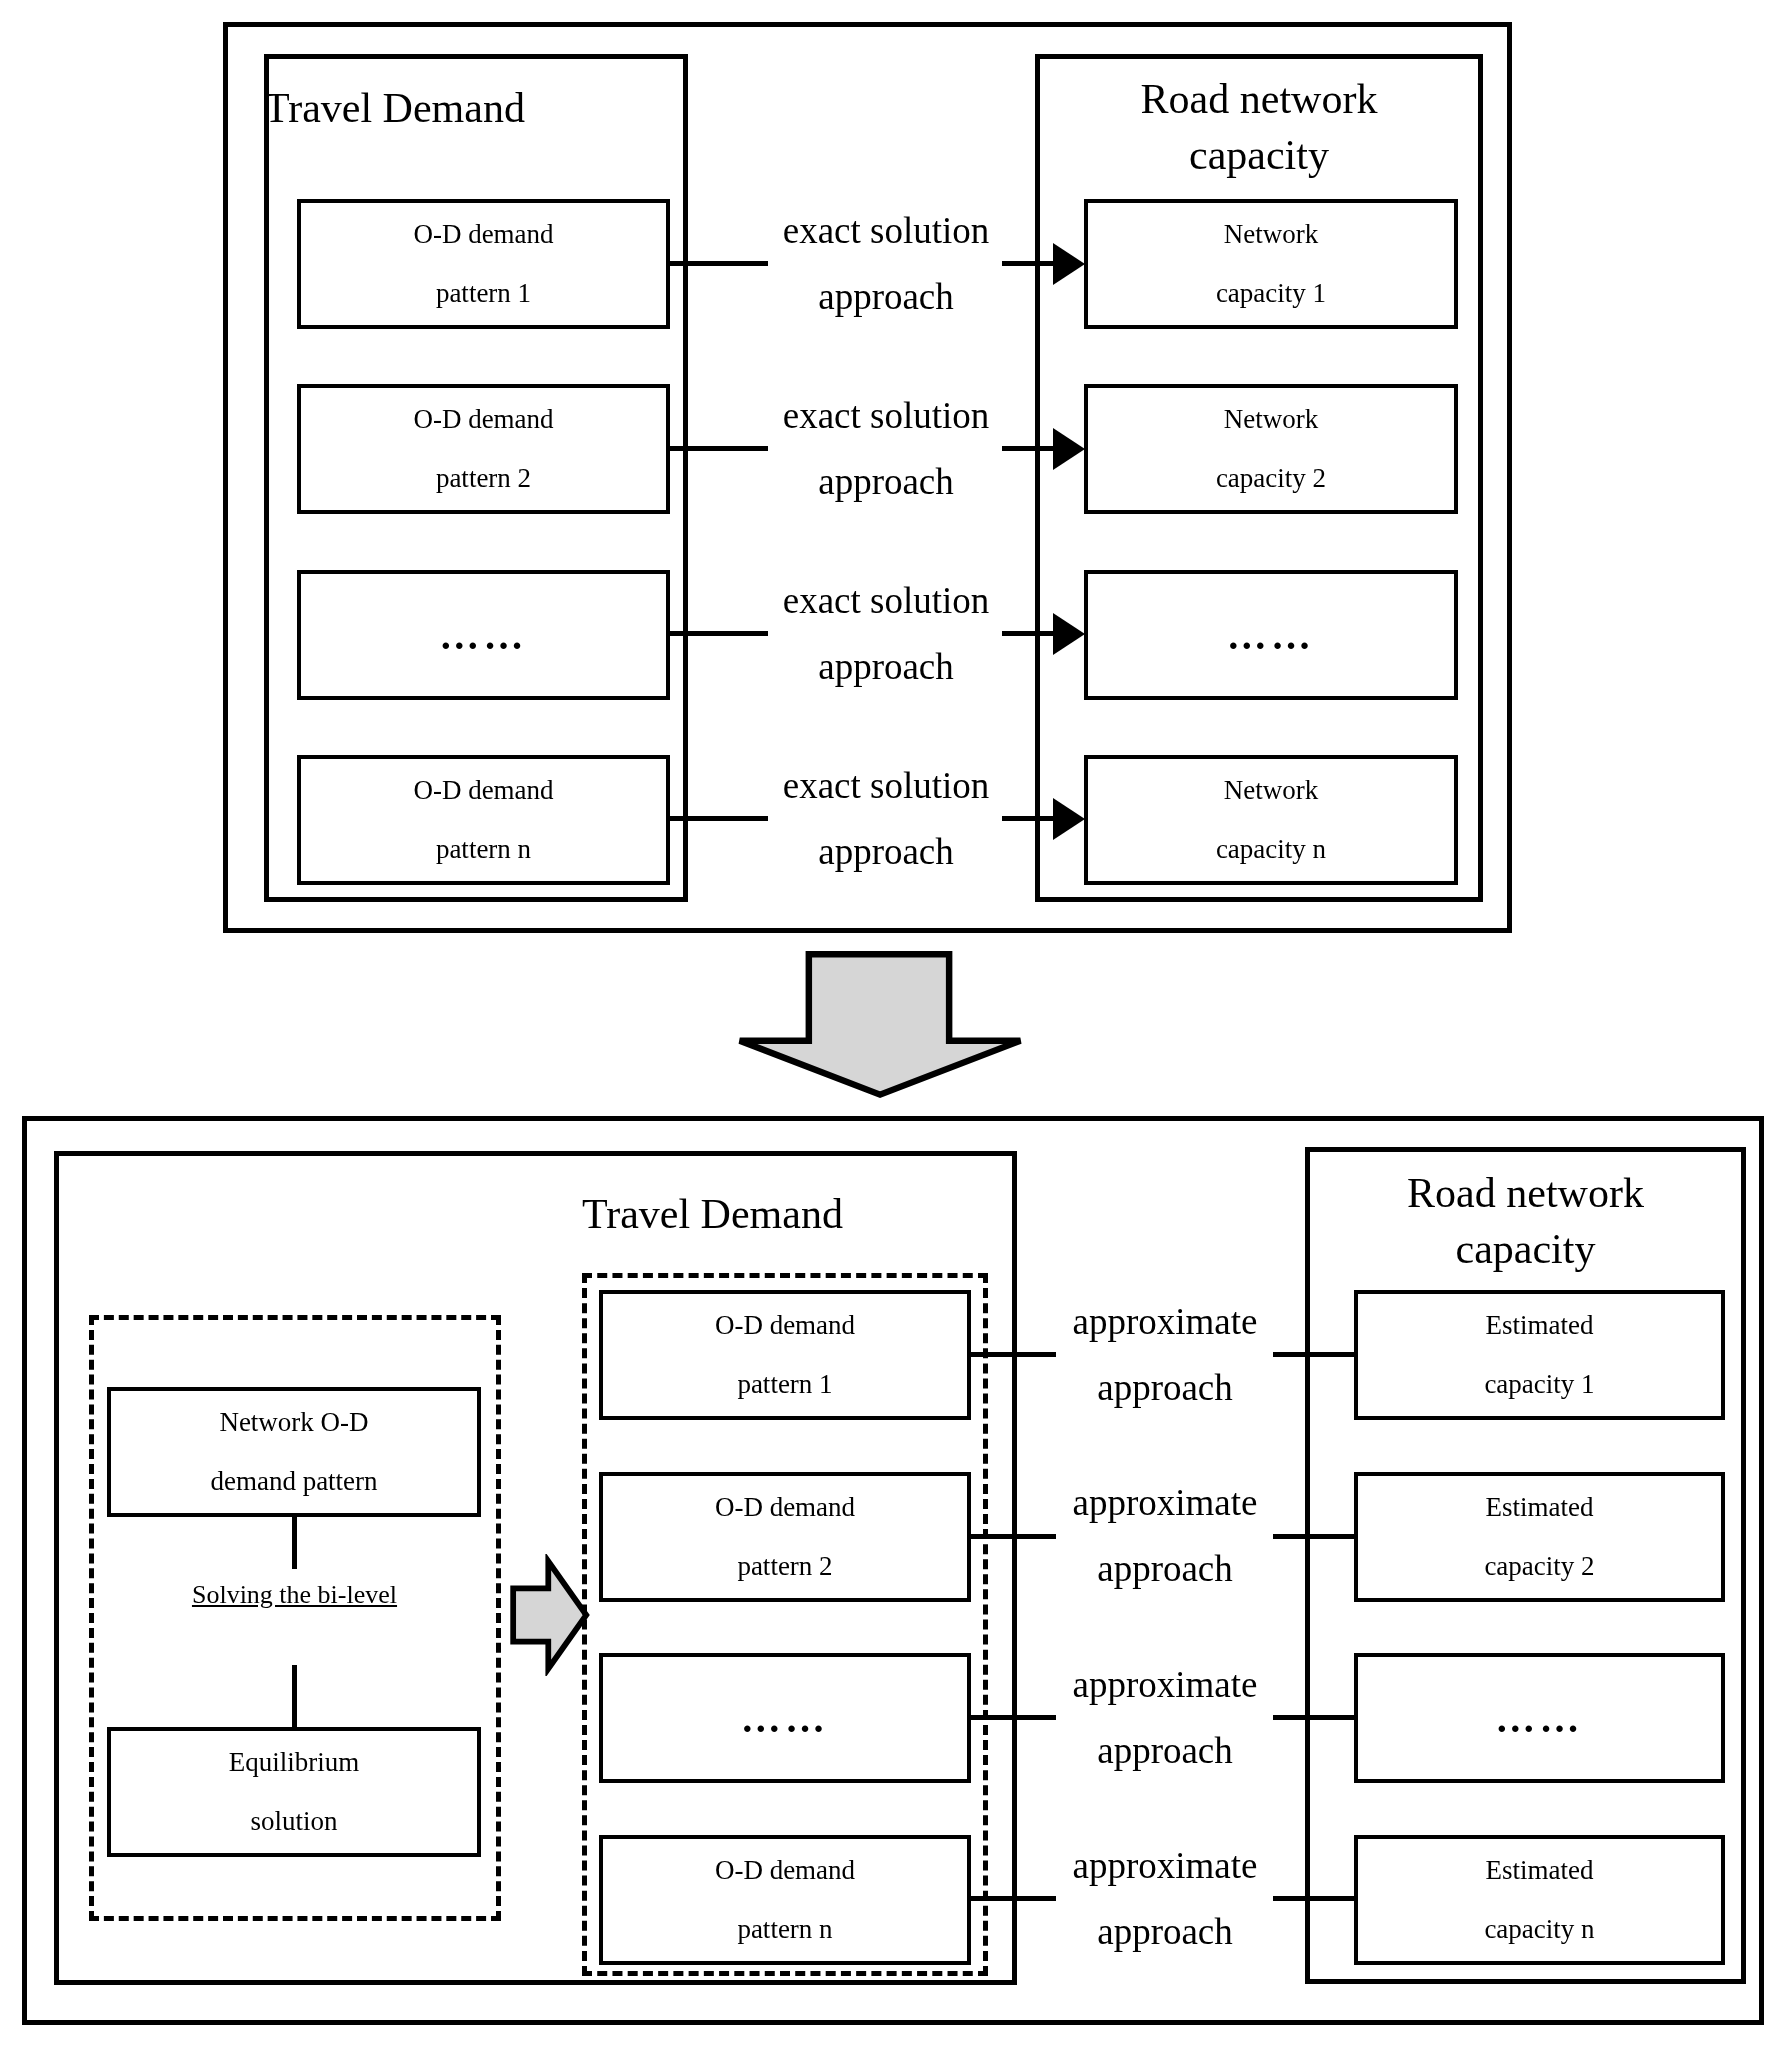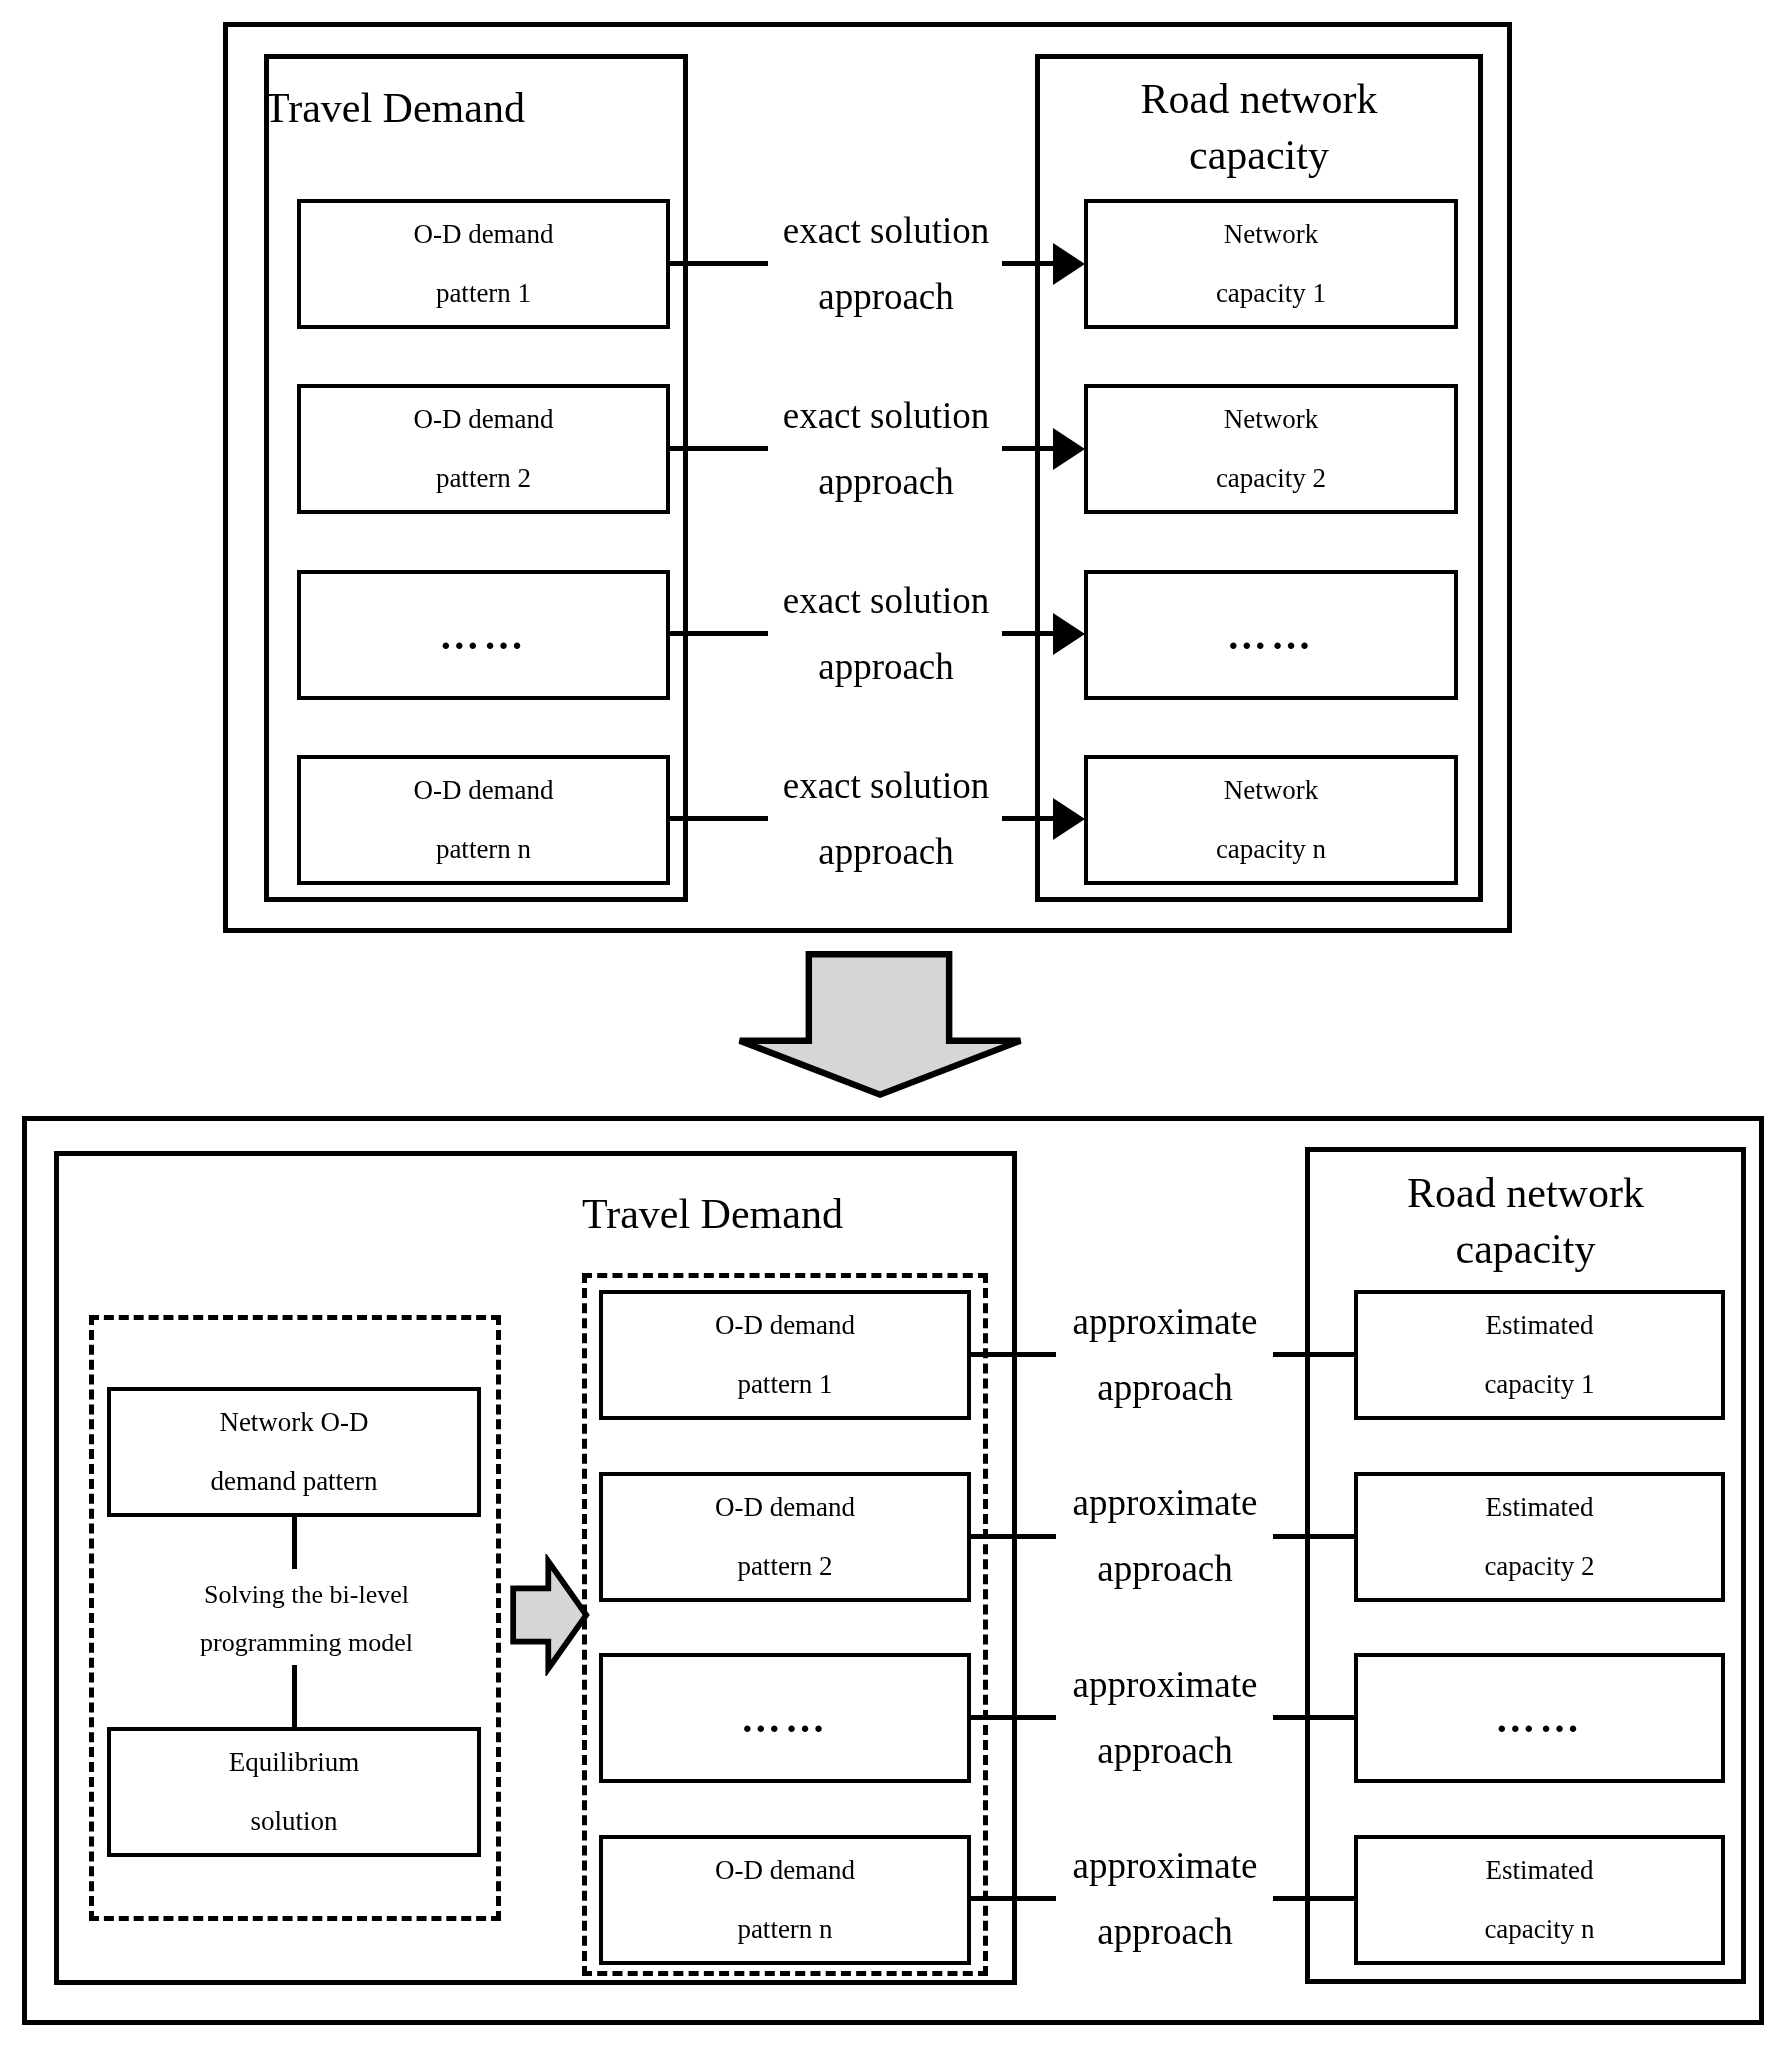--- a/index.html
+++ b/index.html
@@ -128,23 +128,22 @@
 
   <div class="dashedbox" style="left:89px; top:1315px; width:412px; height:606px;"></div>
 
   <div class="box" style="left:107px; top:1387px; width:374px; height:130px;">
     <span class="lbl">Network O-D</span>
     <span class="lbl">demand pattern</span>
   </div>
 
   <div class="vline" style="left:292px; top:1516px; height:53px;"></div>
 
-  <div class="solving" style="left:112px; top:1571px; width:389px;">
+  <div class="solving" style="left:100px; top:1571px; width:389px;text-decoration:underline;">
     <span>Solving the bi-level</span>
-    <span>programming model</span>
   </div>
 
   <div class="vline" style="left:292px; top:1665px; height:62px;"></div>
 
   <div class="box" style="left:107px; top:1727px; width:374px; height:130px;">
     <span class="lbl">Equilibrium</span>
     <span class="lbl">solution</span>
   </div>
 
   <svg class="arrow" style="left:506px; top:1554px;" width="86" height="122" viewBox="0 0 120 170">

